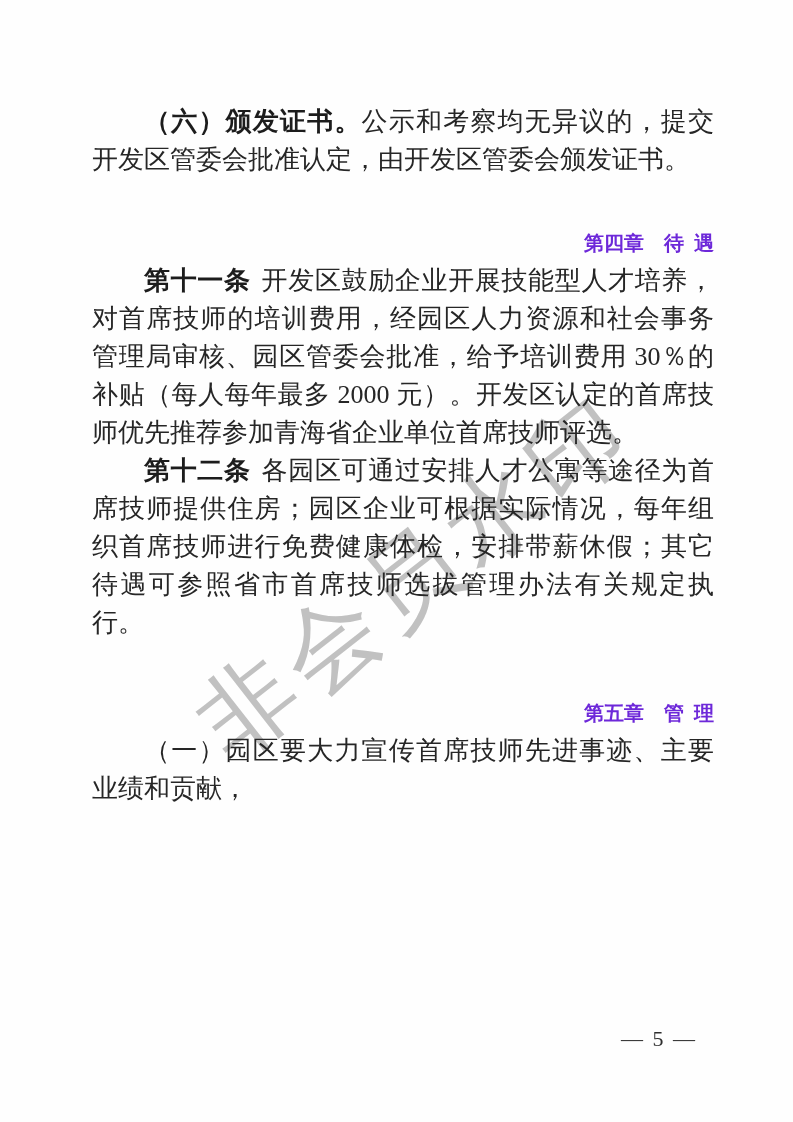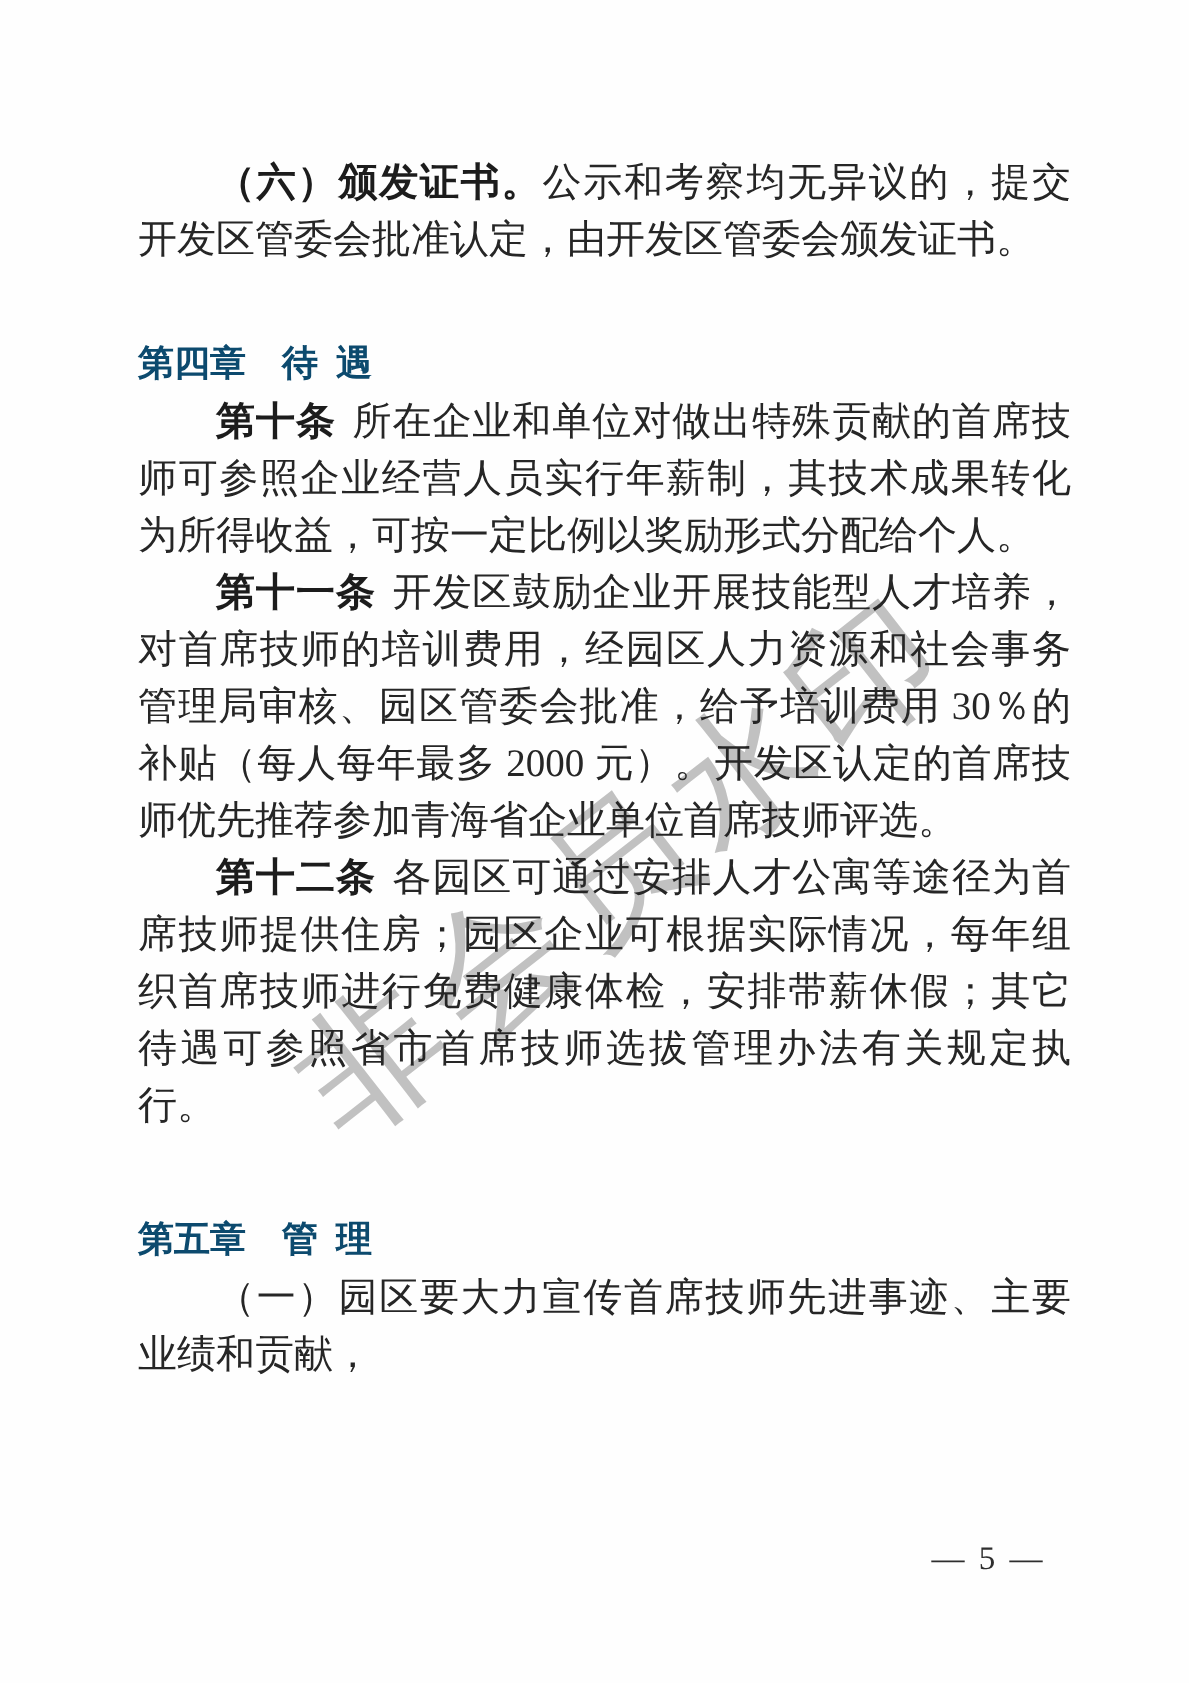--- a/index.html
+++ b/index.html
@@ -45,25 +45,25 @@
   }
   p.para b.lead {
     font-weight: bold;
     color: #1c1c1c;
   }
   p.para b.lead.gap {
     margin-right: 11px;
   }
   p.heading {
     margin: 45px 0 0 0;
-    font-size: 24px;
+    font-size: 20px;
     line-height: 38px;
     font-weight: bold;
-    color: #0c4a6e;
-    text-align: left;
+    color: #6d28d9;
+    text-align: right;
     text-indent: 0;
   }
   p.heading.tight {
     margin-top: 52px;
   }
   .page-num {
     position: absolute;
     right: 96px;
     top: 1026px;
     font-size: 22px;
@@ -74,21 +74,20 @@
 </head>
 <body>
 
 <div class="page">
 
   <div class="watermark">非会员水印</div>
 
   <div class="content">
       <p class="para"><b class="lead">（六）颁发证书。</b><span>公示和考察均无异议的，提交开发区管委会批准认定，由开发区管委会颁发证书。</span></p>
       <p class="heading">第四章　待 遇</p>
-      <p class="para"><b class="lead gap">第十条</b><span>所在企业和单位对做出特殊贡献的首席技师可参照企业经营人员实行年薪制，其技术成果转化为所得收益，可按一定比例以奖励形式分配给个人。</span></p>
       <p class="para"><b class="lead gap">第十一条</b><span>开发区鼓励企业开展技能型人才培养，对首席技师的培训费用，经园区人力资源和社会事务管理局审核、园区管委会批准，给予培训费用 30％的补贴（每人每年最多 2000 元）。开发区认定的首席技师优先推荐参加青海省企业单位首席技师评选。</span></p>
       <p class="para"><b class="lead gap">第十二条</b><span>各园区可通过安排人才公寓等途径为首席技师提供住房；园区企业可根据实际情况，每年组织首席技师进行免费健康体检，安排带薪休假；其它待遇可参照省市首席技师选拔管理办法有关规定执行。</span></p>
       <p class="heading tight">第五章　管 理</p>
       <p class="para">（一）园区要大力宣传首席技师先进事迹、主要业绩和贡献，</p>
     </div>
 
   <div class="page-num">— 5 —</div>
 
 </div>
 

